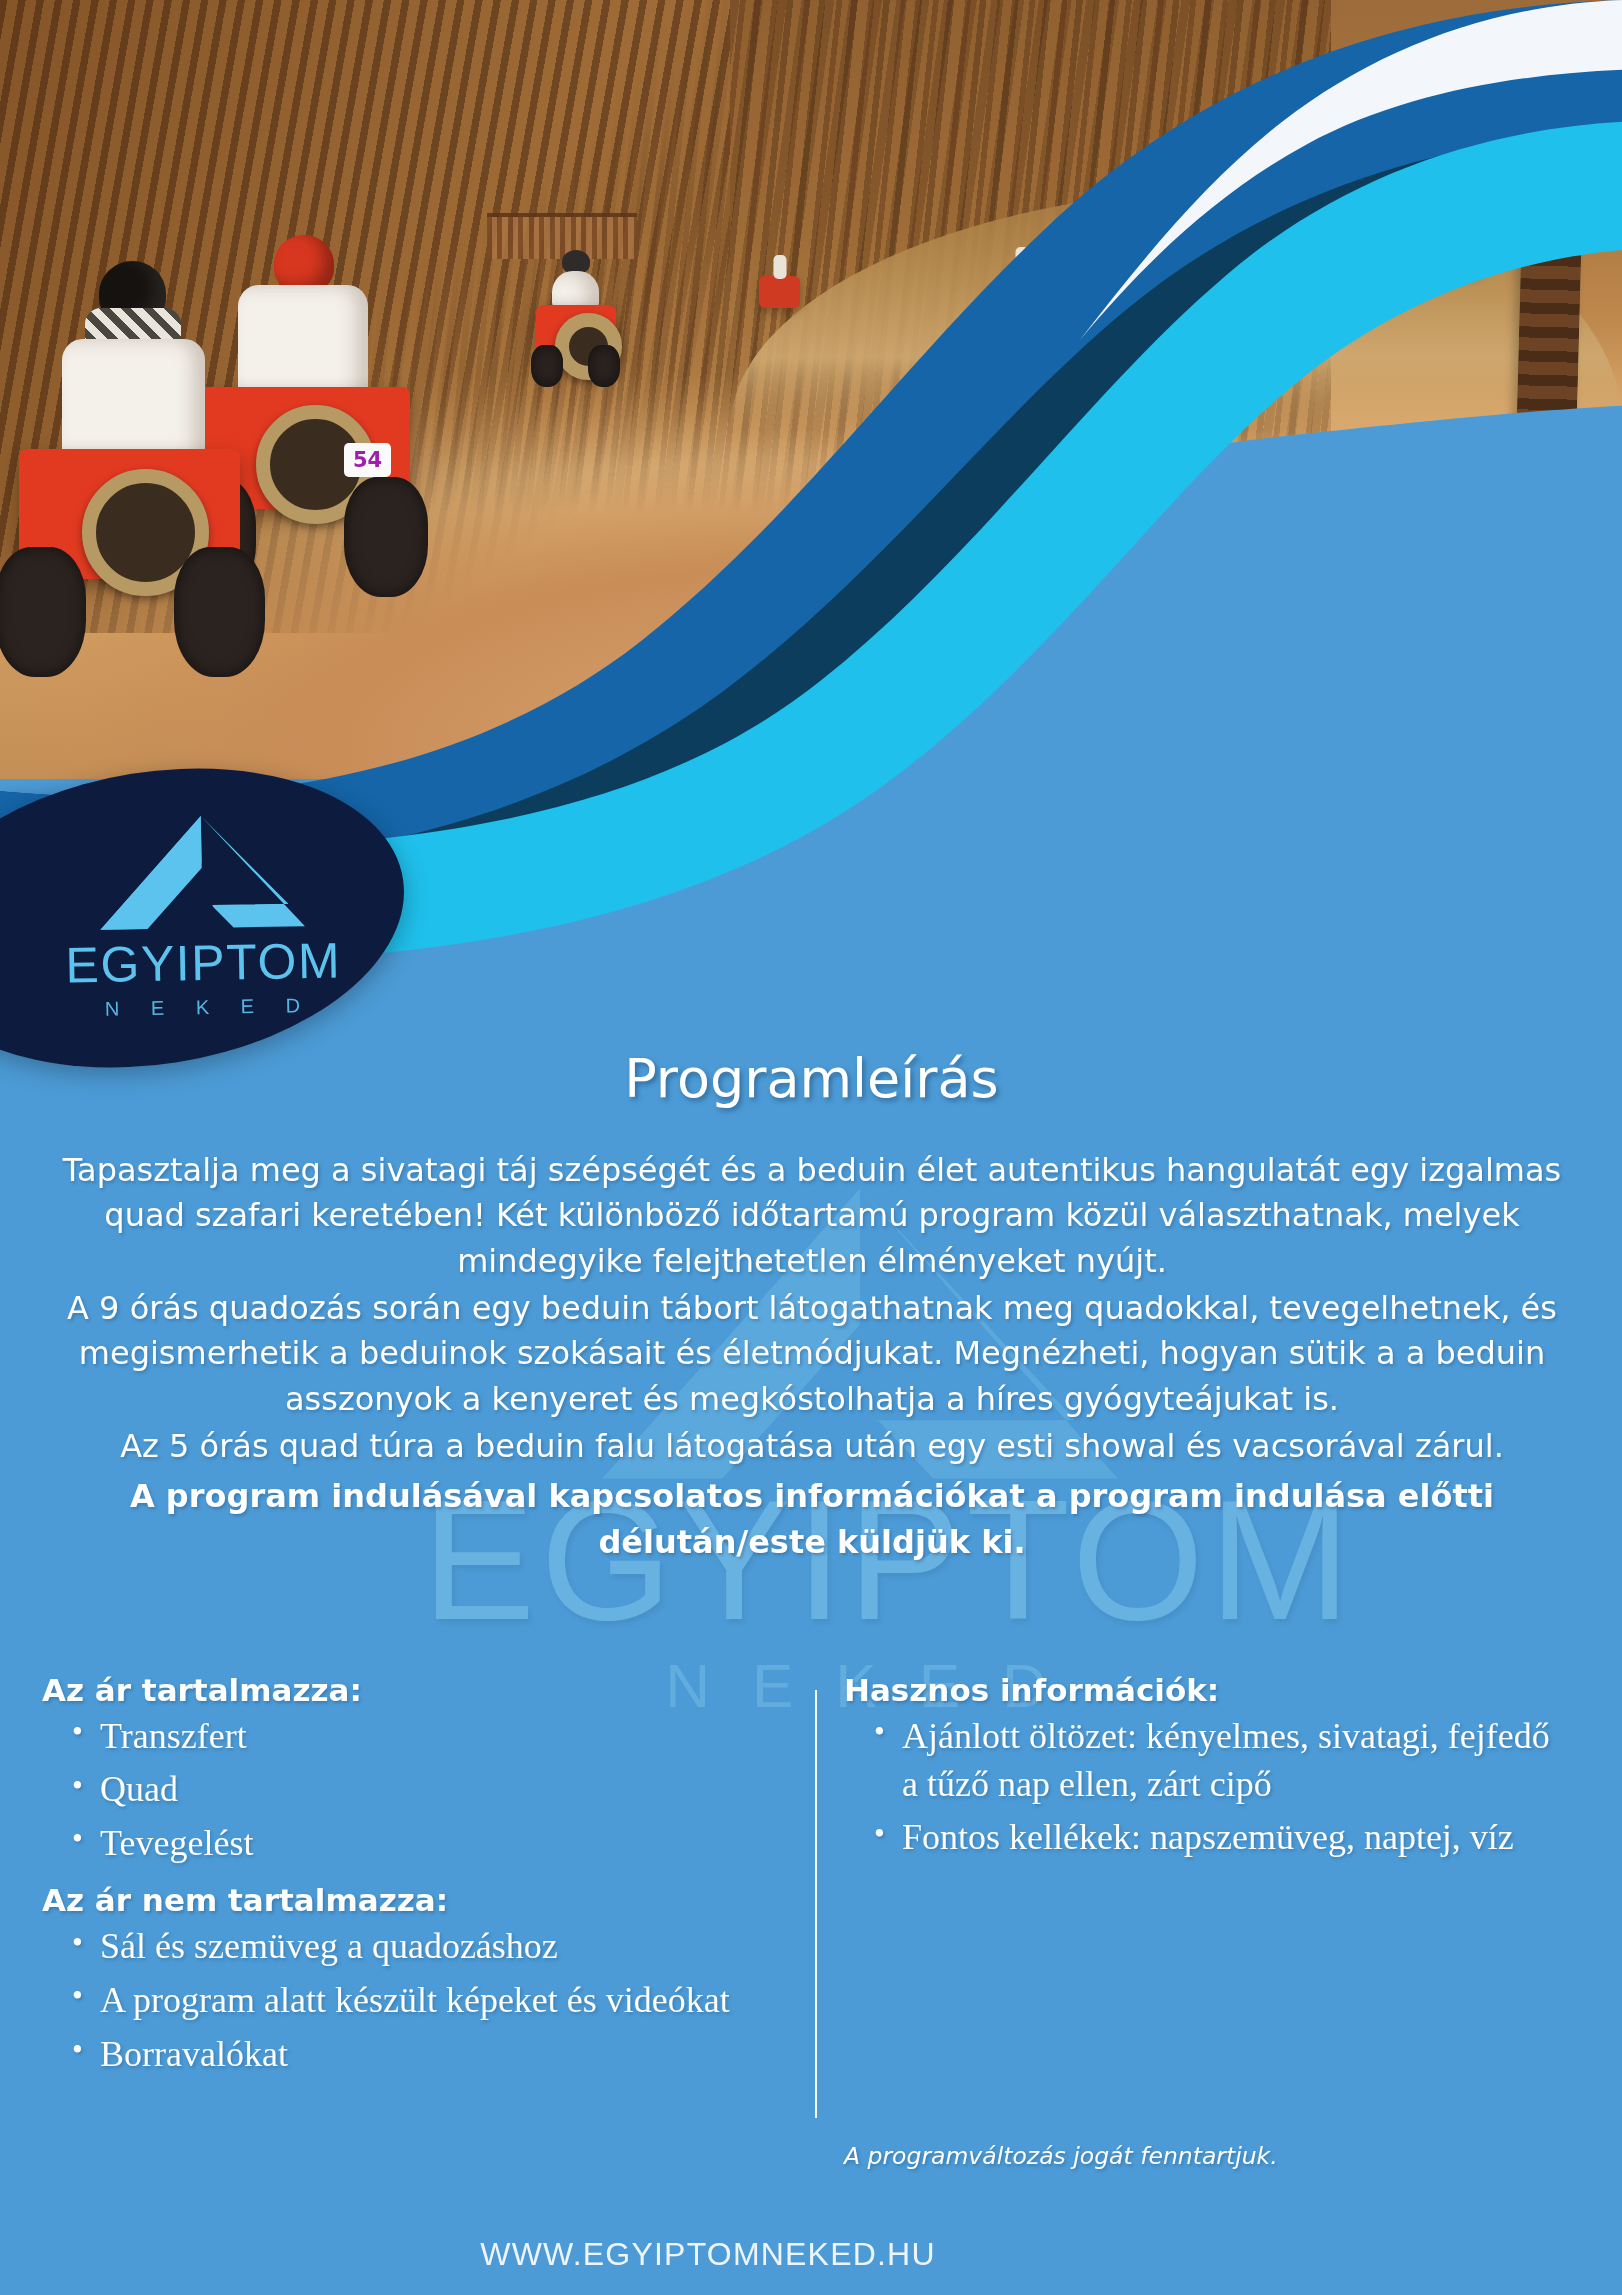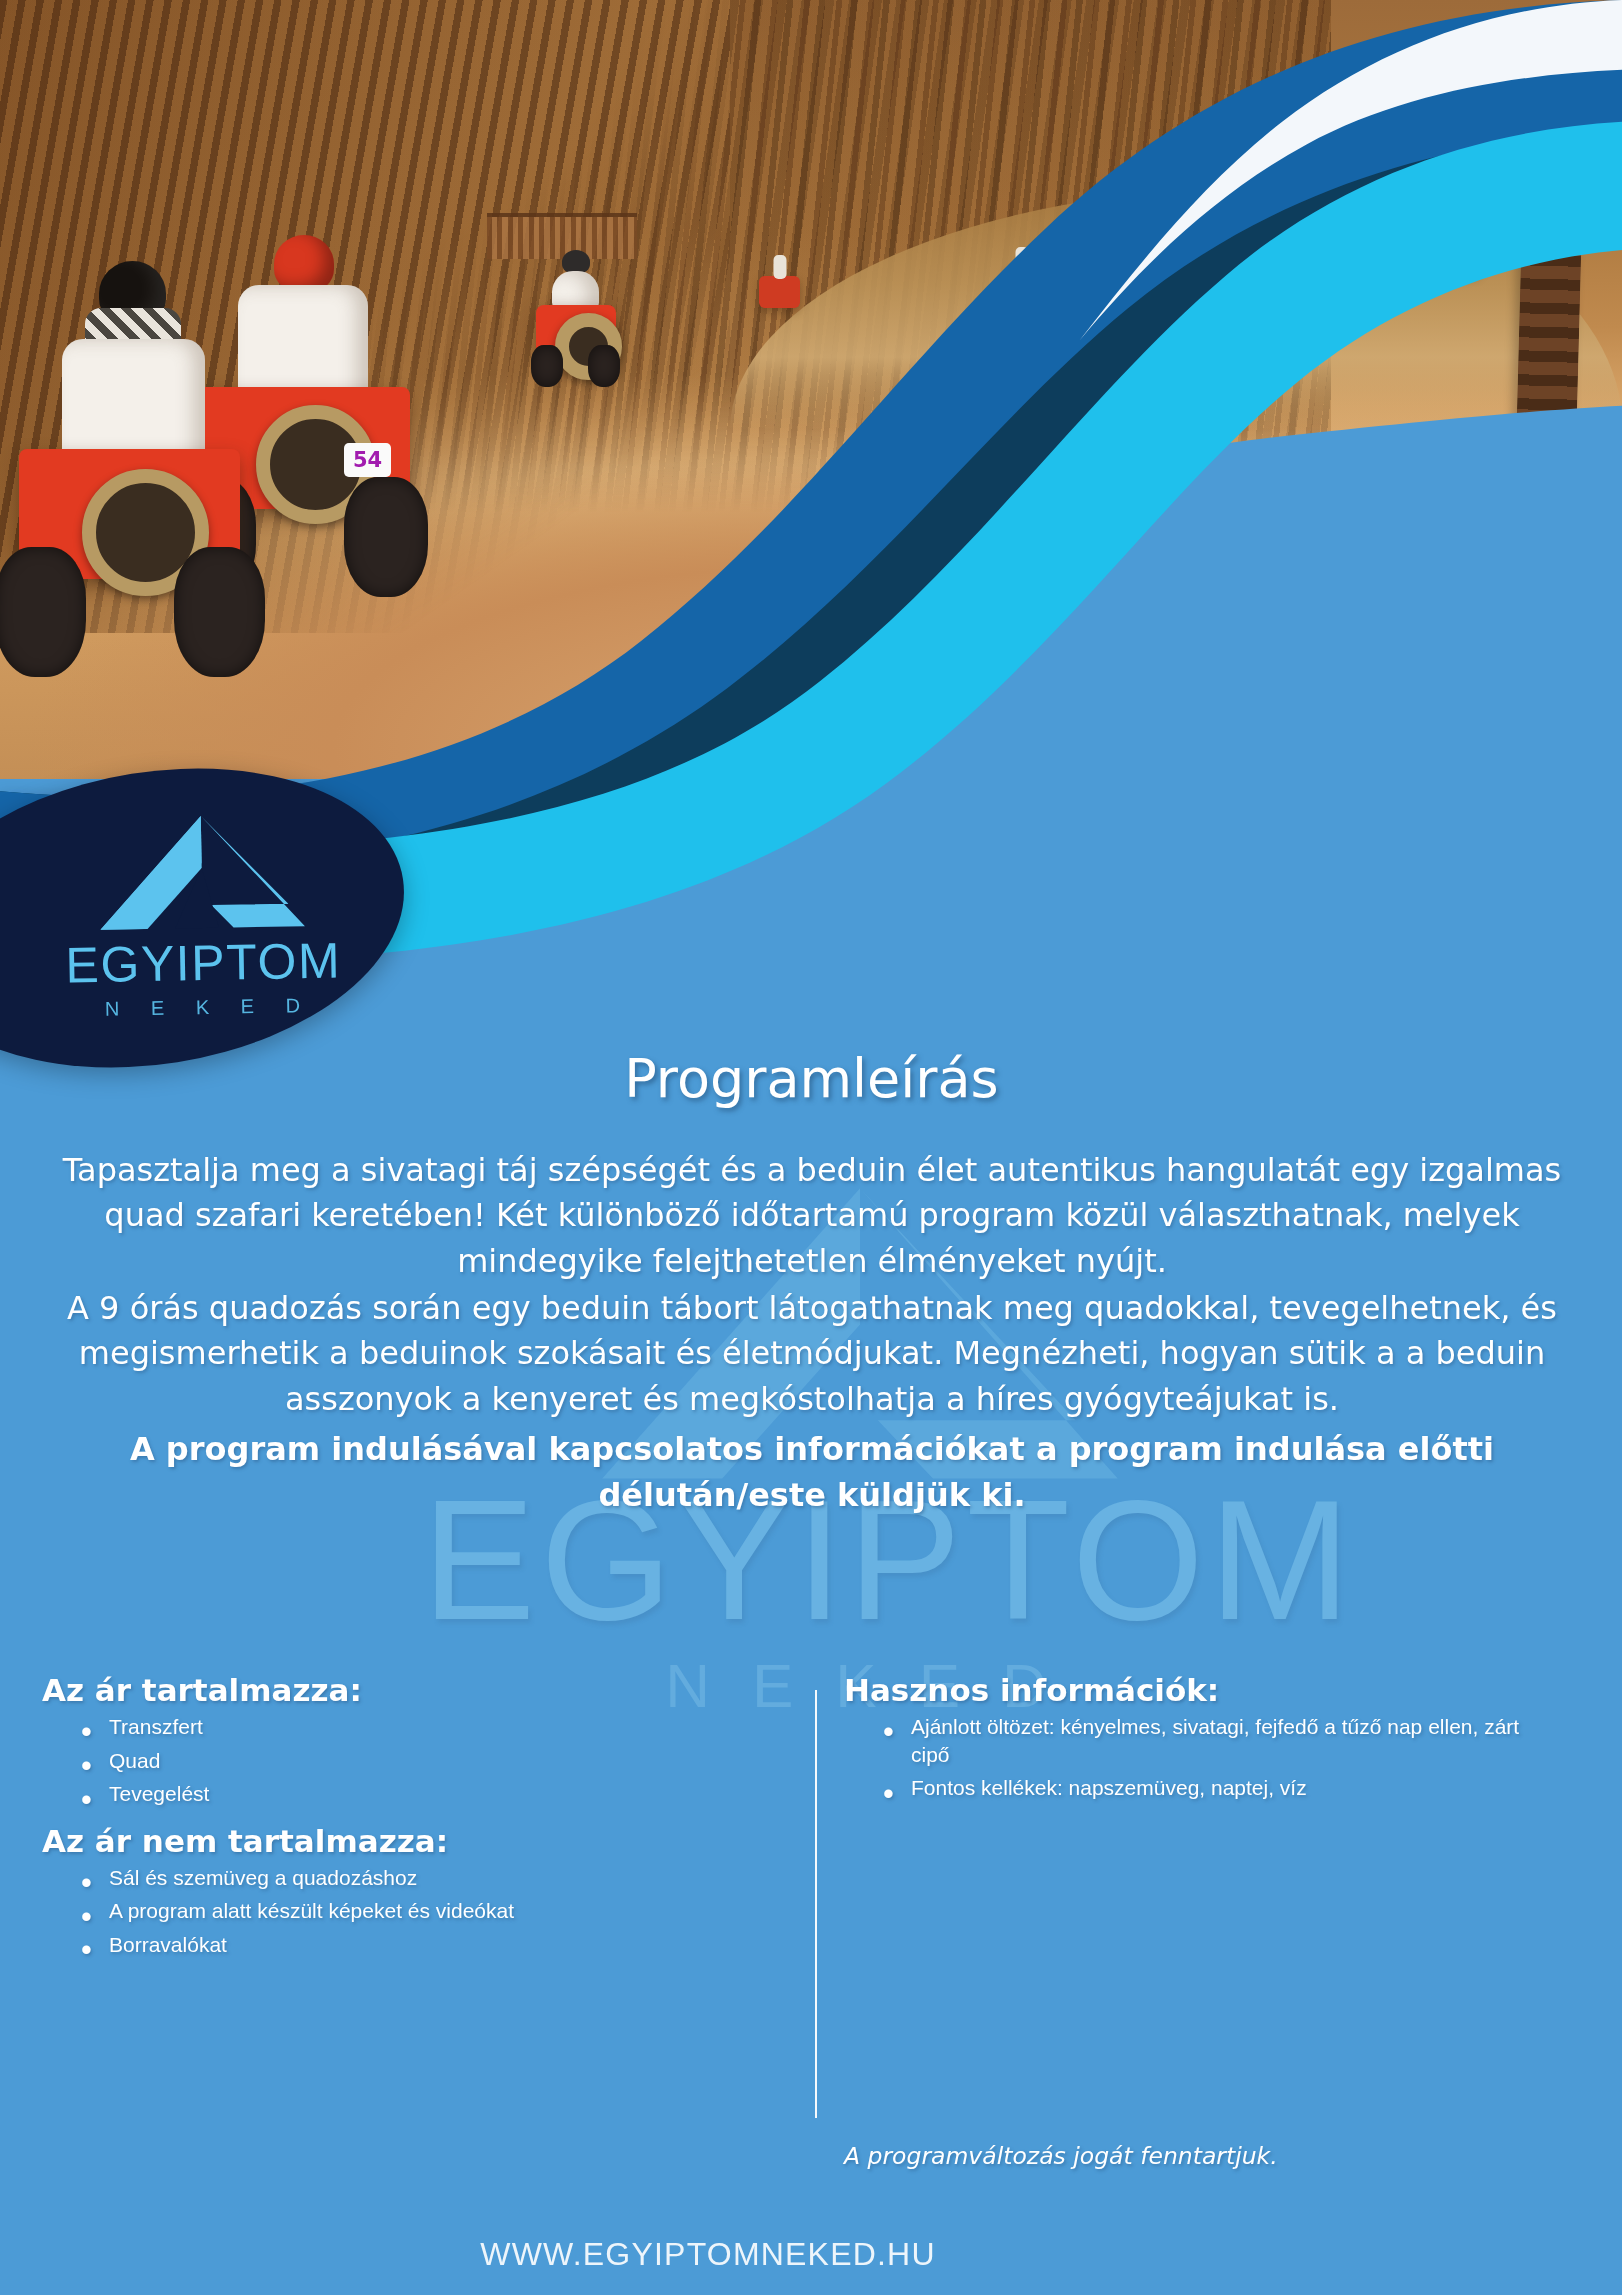--- a/index.html
+++ b/index.html
@@ -215,25 +215,24 @@
     margin: 0 0 4.9px 0;
     text-shadow: 1.6px 2.4px 3.2px rgba(40,85,130,.45);
     font-family: "DejaVu Sans", sans-serif;
   }
   ul.bullets {
     margin: 0 0 14.6px 0; padding: 0 0 0 58px;
     list-style: none;
   }
   ul.bullets li {
     position: relative;
-    color: #ffffff; font-size: 21px; line-height: 1.33;
+    color: #ffffff; font-size: 36px; line-height: 1.33;
     margin-bottom: 5.7px;
     text-shadow: 1.6px 2.4px 3.2px rgba(40,85,130,.42);
-    font-family: Liberation Sans, sans-serif;
-    margin-left: 9px;
+    font-family: Liberation Serif, serif;
   }
   ul.bullets li::before {
     content: "\2022";
     position: absolute; left: -28px; top: -1.6px;
     font-size: 31px; color: #ffffff;
   }
 
   .disclaimer {
     position: absolute; left: 844px; top: 2142px; width: 714px;
     text-align: left; color: #ffffff;
@@ -347,20 +346,21 @@
     <div class="wm-sub">NEKED</div>
   </div>
 
   <div class="content">
 
     <div class="section-title">Programleírás</div>
 
     <div class="intro">
       <p>Tapasztalja meg a sivatagi táj szépségét és a beduin élet autentikus hangulatát egy izgalmas quad szafari keretében! Két különböző időtartamú program közül választhatnak, melyek mindegyike felejthetetlen élményeket nyújt.</p>
       <p>A 9 órás quadozás során egy beduin tábort látogathatnak meg quadokkal, tevegelhetnek, és megismerhetik a beduinok szokásait és életmódjukat. Megnézheti, hogyan sütik a a beduin asszonyok a kenyeret és megkóstolhatja a híres gyógyteájukat is.</p>
+      <p>Az 5 órás quad túra a beduin falu látogatása után egy esti showal és vacsorával zárul.</p>
       <p class="bold">A program indulásával kapcsolatos információkat a program indulása előtti délután/este küldjük ki.</p>
     </div>
 
     <div class="divider"></div>
 
     <div class="columns">
 
       <div class="col-left">
         <div class="list-head">Az ár tartalmazza:</div>
         <ul class="bullets">

